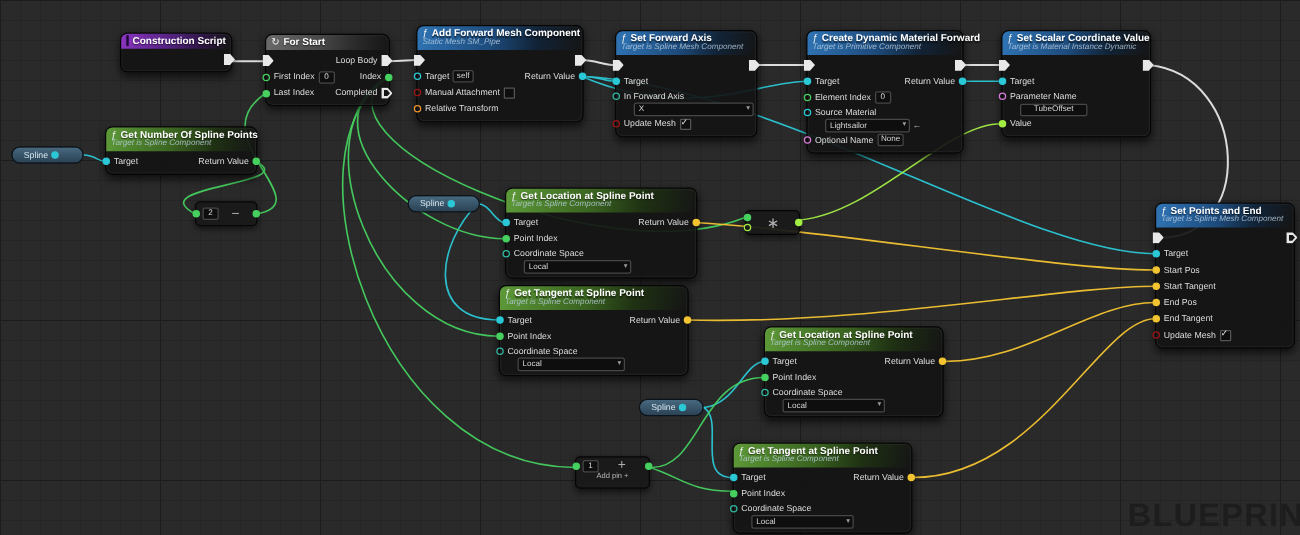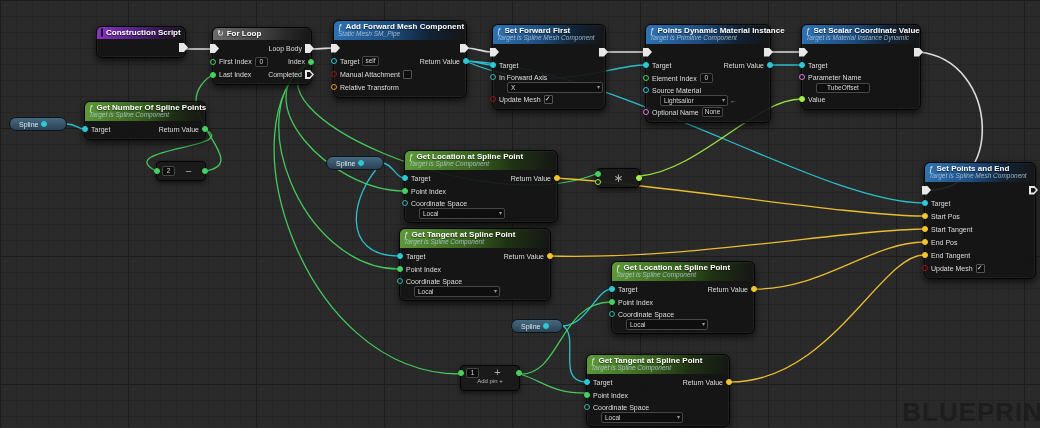--- a/index.html
+++ b/index.html
@@ -115,21 +115,21 @@
             <span class="pe"></span>
           </span>
         </div>
     </div>
   </div>
 
   <div class="node" style="left:212px;top:27px;width:98px">
     <div class="hdr hdr-gray">
       <div class="tl">
           <span class="ico">↻</span>
-        <span class="t">For Loop</span>
+        <span class="t">For Start</span>
         </div>
     </div>
     <div class="body">
       <div class="row">
         <span class="g l">
             <span class="pe"></span>
           </span>
         <span class="g r">
             <span class="lbl">Loop Body</span>
             <span class="pe"></span>
@@ -200,21 +200,21 @@
             <span class="lbl">Relative Transform</span>
           </span>
       </div>
     </div>
   </div>
 
   <div class="node" style="left:492px;top:24px;width:112px">
     <div class="hdr hdr-blue">
       <div class="tl">
           <span class="ico">ƒ</span>
-        <span class="t">Set Forward First</span>
+        <span class="t">Set Forward Axis</span>
         </div>
       <div class="s">Target is Spline Mesh Component</div>
     </div>
     <div class="body">
       <div class="row">
         <span class="g l">
             <span class="pe"></span>
           </span>
         <span class="g r">
             <span class="pe"></span>
@@ -242,21 +242,21 @@
             <span class="cb on"></span>
           </span>
       </div>
     </div>
   </div>
 
   <div class="node" style="left:645px;top:24px;width:124px">
     <div class="hdr hdr-blue">
       <div class="tl">
           <span class="ico">ƒ</span>
-        <span class="t">Points Dynamic Material Instance</span>
+        <span class="t">Create Dynamic Material Forward</span>
         </div>
       <div class="s">Target is Primitive Component</div>
     </div>
     <div class="body">
       <div class="row">
         <span class="g l">
             <span class="pe"></span>
           </span>
         <span class="g r">
             <span class="pe"></span>

